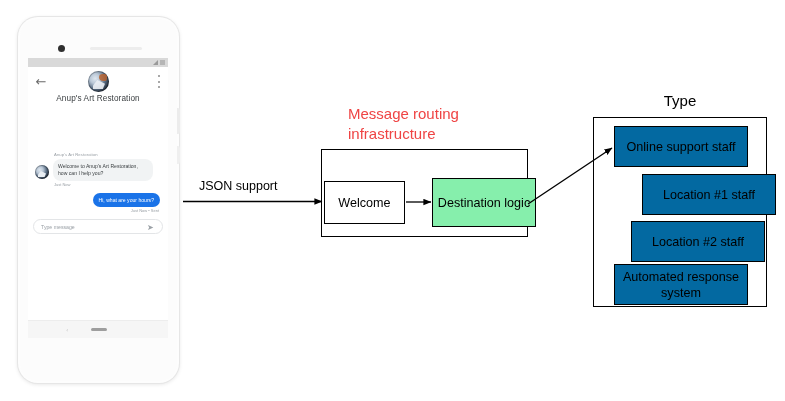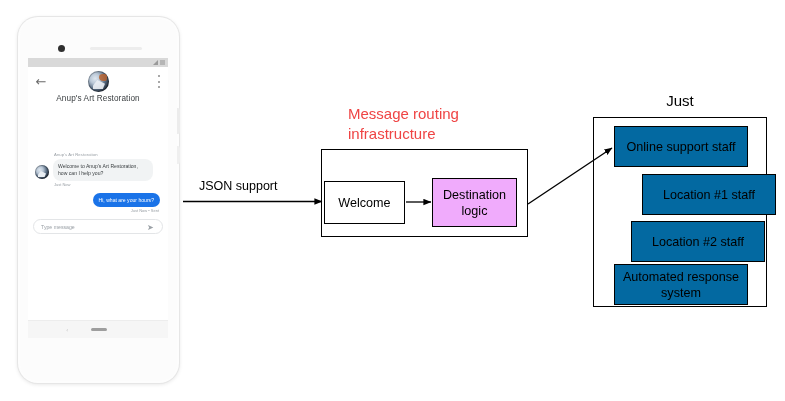--- a/index.html
+++ b/index.html
@@ -165,22 +165,22 @@
     position:absolute;left:321px;top:149px;width:207px;height:88px;
     border:1.3px solid #000;box-sizing:border-box;background:#fff;
   }
   .box-webhook{
     position:absolute;left:324px;top:181px;width:81px;height:43px;
     border:1.3px solid #000;box-sizing:border-box;background:#fff;
     display:flex;align-items:center;justify-content:center;
     font-size:12.6px;color:#000;
   }
   .box-dest{
-    position:absolute;left:432px;top:178px;width:85px;height:49px;
-    border:1.3px solid #000;box-sizing:border-box;background:#f0abfc;
+    position:absolute;left:432px;top:178px;width:104px;height:49px;
+    border:1.3px solid #000;box-sizing:border-box;background:#86efac;
     display:flex;align-items:center;justify-content:center;text-align:center;
     font-size:12.6px;line-height:16px;color:#000;
   }
   .brand-title{
     position:absolute;left:593px;top:92px;width:174px;text-align:center;
     font-size:15px;color:#000;
   }
   .box-brand{
     position:absolute;left:593px;top:117px;width:174px;height:190px;
     border:1.3px solid #000;box-sizing:border-box;background:#fff;
@@ -252,21 +252,21 @@
     </div>
   </div>
 
   <div class="lbl-json">JSON support</div>
 
   <div class="infra-title">Message routing infrastructure</div>
   <div class="box-infra"></div>
   <div class="box-webhook">Welcome</div>
   <div class="box-dest">Destination logic</div>
 
-  <div class="brand-title">Just</div>
+  <div class="brand-title">Type</div>
   <div class="box-brand"></div>
   <div class="brand-item bi0">Online support staff</div>
   <div class="brand-item bi1">Location #1 staff</div>
   <div class="brand-item bi2">Location #2 staff</div>
   <div class="brand-item bi3">Automated response system</div>
 
   <svg class="arrows" viewBox="0 0 785 401" xmlns="http://www.w3.org/2000/svg">
     <defs>
       <marker id="ah" markerWidth="9" markerHeight="9" refX="7.6" refY="3.2" orient="auto" markerUnits="userSpaceOnUse">
         <path d="M0,0 L8,3.2 L0,6.4 z" fill="#000"></path>

